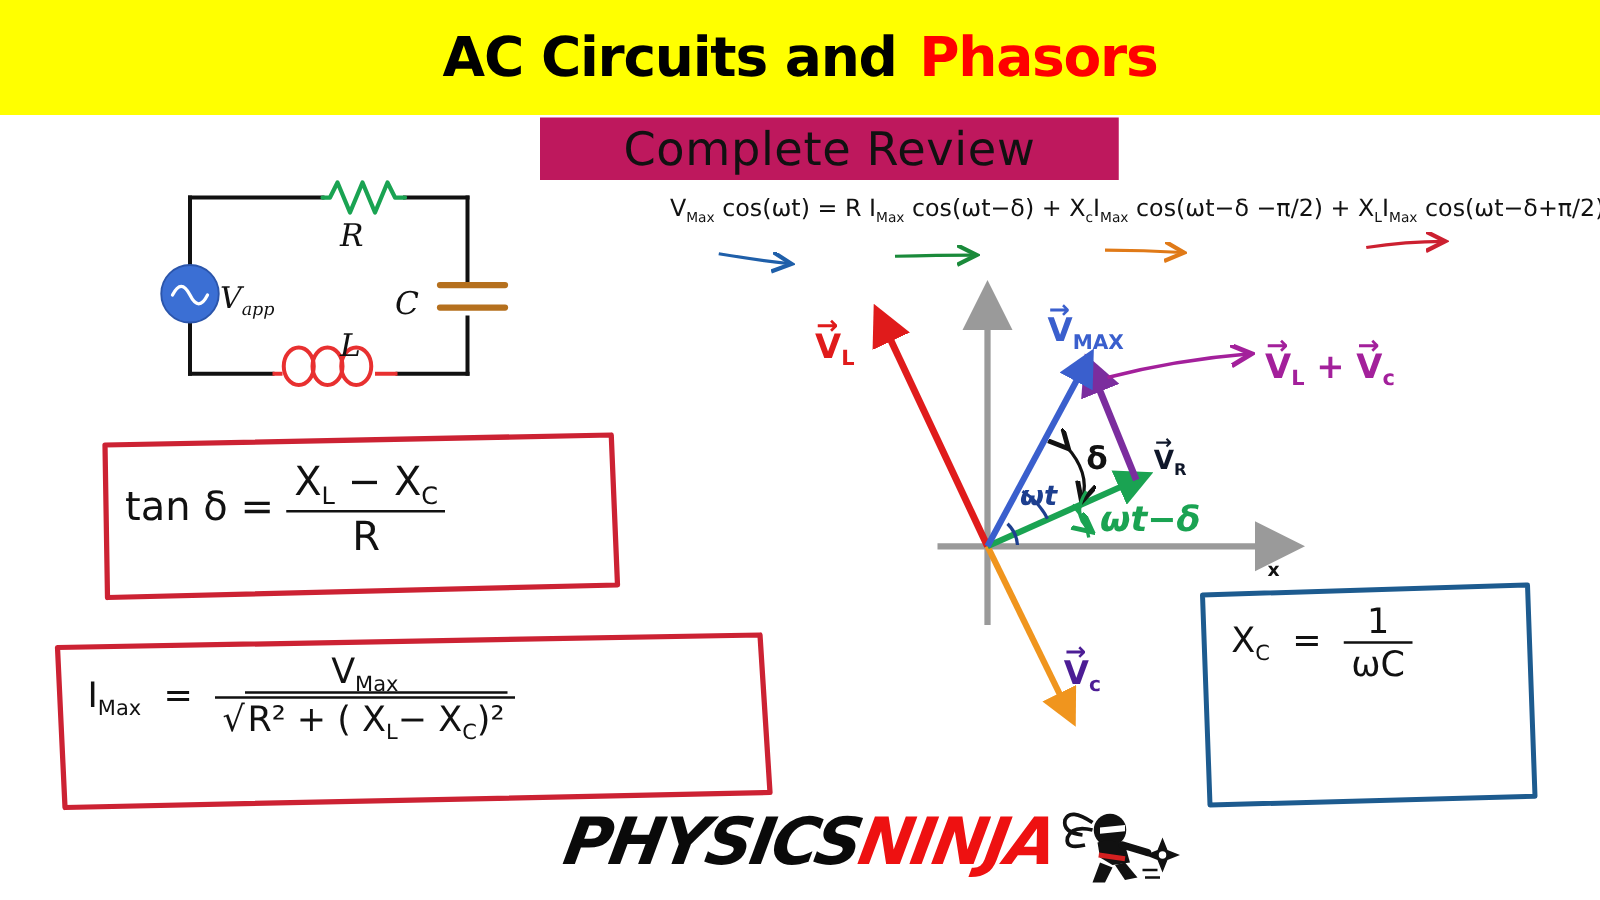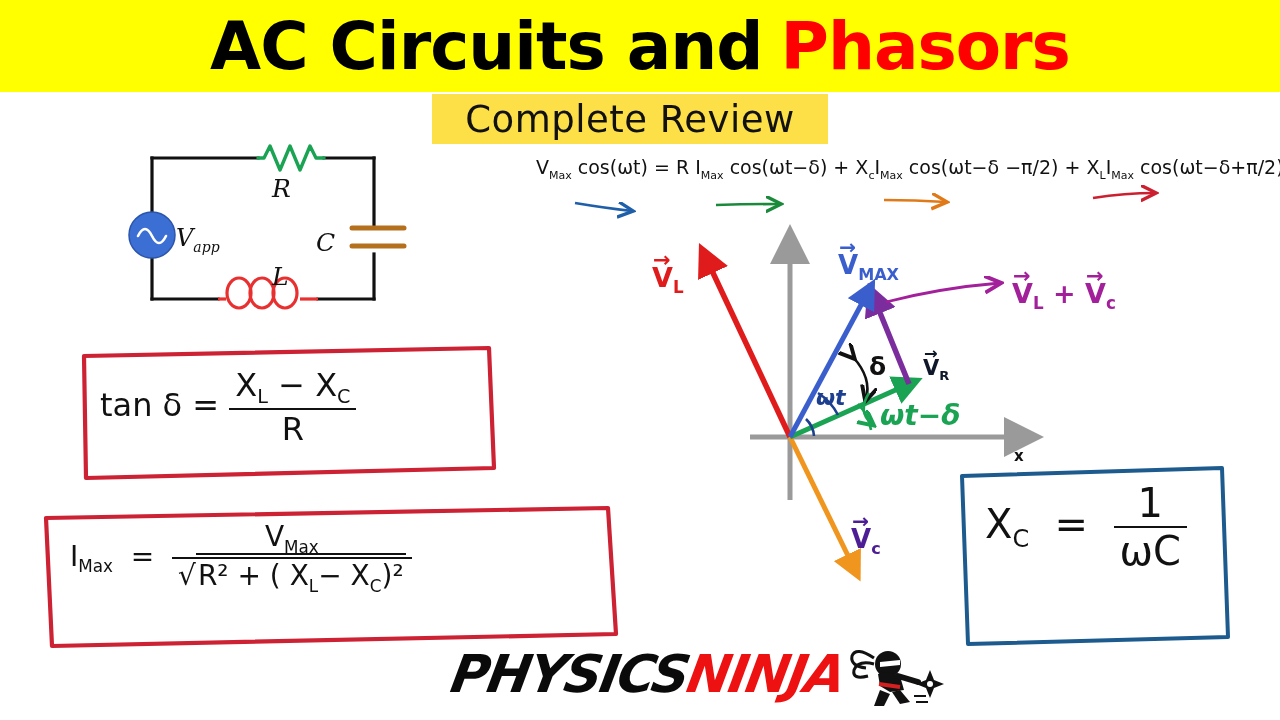--- a/index.html
+++ b/index.html
@@ -15,30 +15,30 @@
   
   .title-bar{
     position:absolute;left:0;top:0;width:1280px;height:92px;
     background:#ffff00;
   }
   .title-text{
     position:absolute;left:0;top:4px;width:1280px;height:84px;
     display:flex;align-items:center;justify-content:center;
     font-family:"DejaVu Sans", sans-serif;
     font-weight:bold;
-    font-size:66px;
+    font-size:44px;
     letter-spacing:-1px;
     white-space:nowrap;
   }
   .t-black{color:#000000;}
   .t-red{color:#ff0000;margin-left:18px;}
 
   .subtitle-box{
-    position:absolute;left:432px;top:94px;width:396px;height:50px;
-    background:#fde047;
+    position:absolute;left:432px;top:94px;width:463px;height:50px;
+    background:#be185d;
     display:flex;align-items:center;justify-content:center;
   }
   .subtitle-text{
     font-family:"DejaVu Sans", sans-serif;
     font-size:37px;color:#111111;white-space:nowrap;letter-spacing:0.5px;
   }
 
   
   .svg-layer{position:absolute;left:0;top:0;width:1280px;height:720px;pointer-events:none;}
 
@@ -76,21 +76,21 @@
   .pl-wt{left:816px;top:385px;font-size:22px;color:#1d3f8f;font-style:italic;}
   .pl-wtd{left:880px;top:399px;font-size:28px;color:#1aa352;font-style:italic;}
   .pl-x{left:1014px;top:447px;font-size:15px;color:#111;font-weight:bold;}
 
   
   .fml{position:absolute;white-space:nowrap;font-family:"DejaVu Sans", sans-serif;color:#111;}
   .fml sub{font-size:0.6em;}
 
   .fml-tan{left:100px;top:366px;font-size:32px;}
   .fml-imax{left:70px;top:520px;font-size:28px;}
-  .fml-xc{left:985px;top:480px;font-size:40px;}
+  .fml-xc{left:985px;top:480px;font-size:28px;}
   .fml-xl{left:985px;top:575px;font-size:30px;}
 
   .fr{display:inline-block;vertical-align:middle;text-align:center;}
   .fr .num{display:block;padding:0 6px;}
   .fr .den{display:block;border-top:2.5px solid #111;padding:0 6px;}
 
   
   .logo{
     position:absolute;left:452px;top:644px;width:500px;height:72px;
   }

